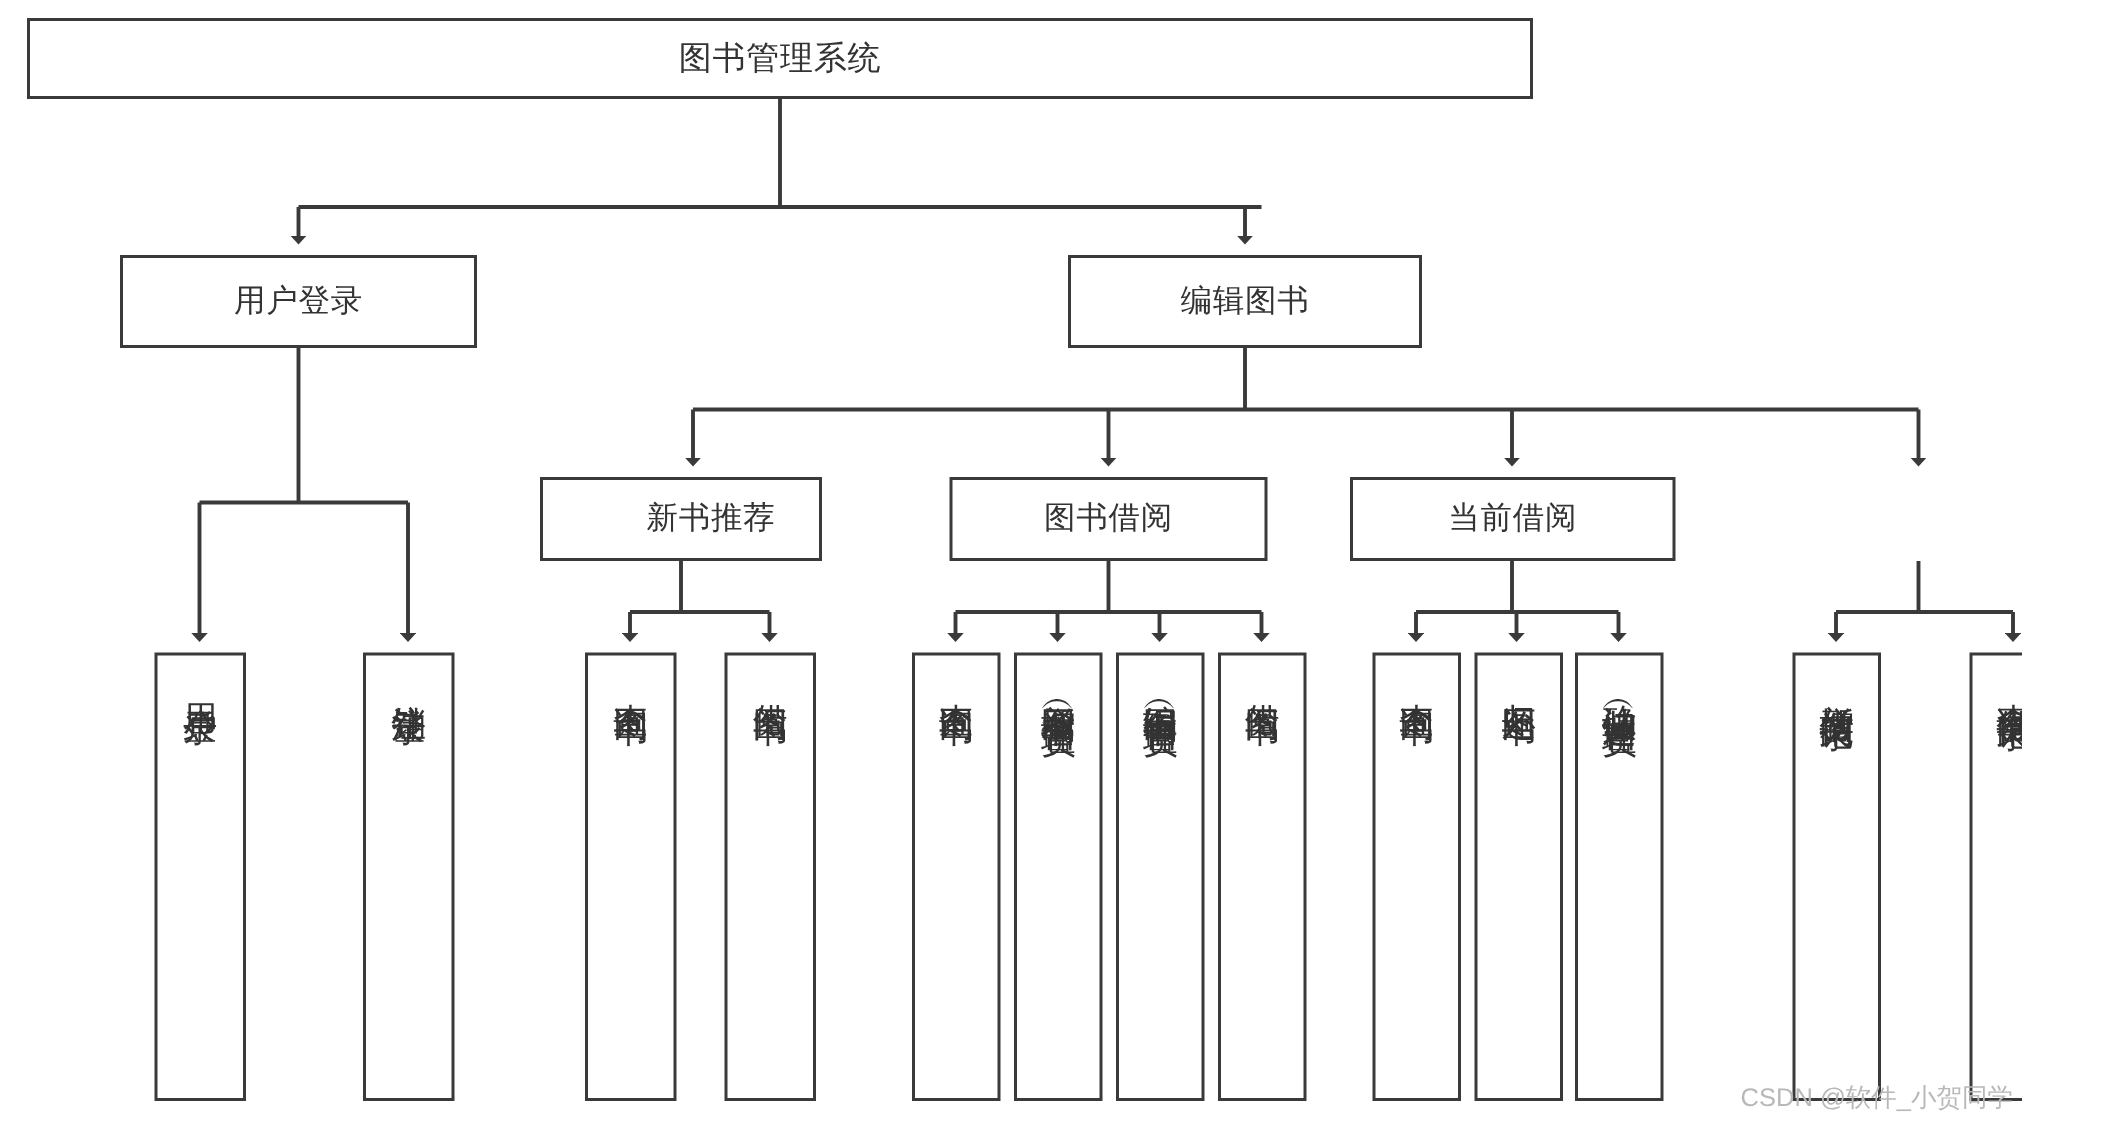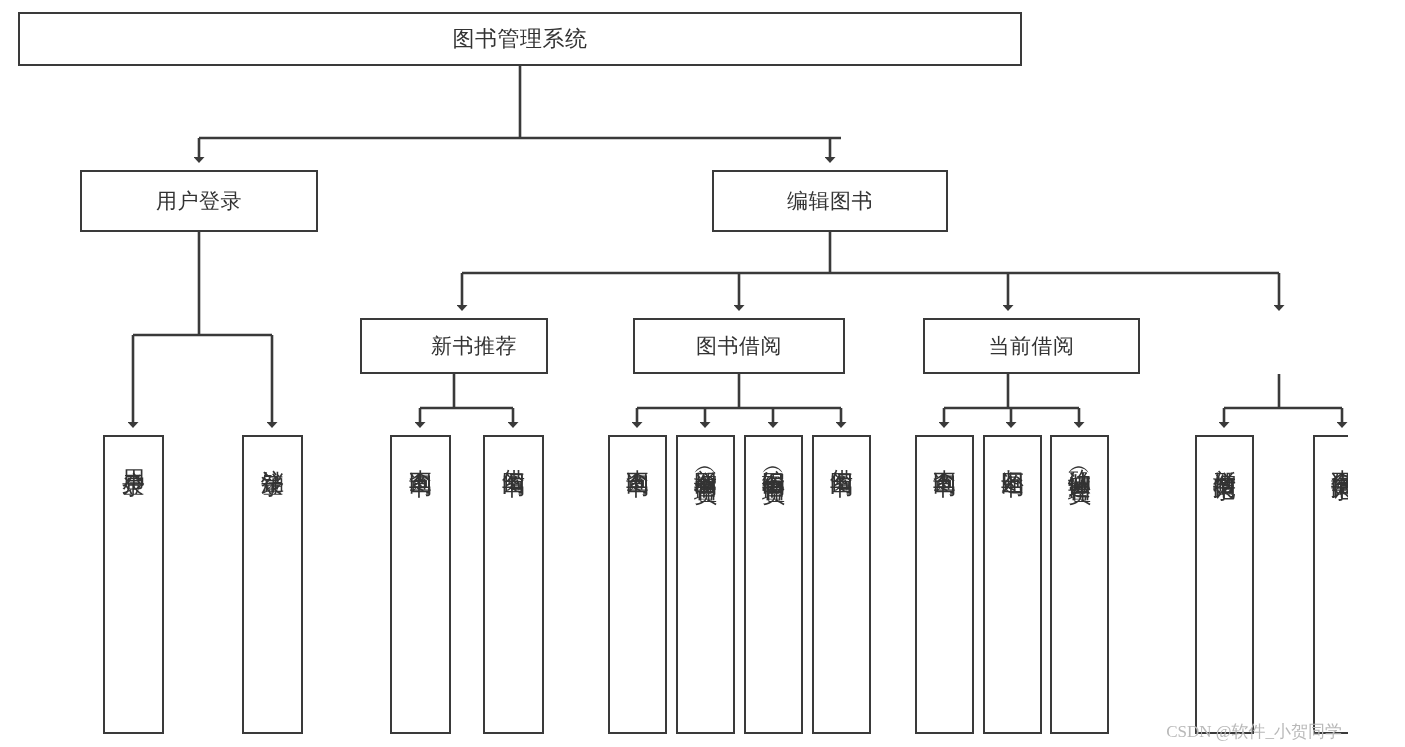--- a/index.html
+++ b/index.html
@@ -65,21 +65,21 @@
     white-space: nowrap;
   }
   .watermark {
     position: absolute;
     right: 6px;
     bottom: 4px;
     font-size: 17px;
     color: #b8b8b8;
     white-space: nowrap;
     z-index: 5;
-    font-family: Liberation Serif, serif;
+    font-family: Liberation Sans, sans-serif;
   }
 </style>
 </head>
 <body>
 
 <div id="canvas">
 
   <svg id="edges" viewBox="0 0 1405 747" xmlns="http://www.w3.org/2000/svg">
     <defs>
       <marker id="arrow" markerWidth="10" markerHeight="11" refX="3" refY="5.5" orient="auto" markerUnits="userSpaceOnUse">
@@ -141,21 +141,21 @@
   <div class="node horiz" style="left:712px; top:170px; width:236px; height:62px;">
     <span class="label">编辑图书</span>
   </div>
 
   <div class="node horiz" style="left:360px; top:318px; width:188px; height:56px;padding-left:40px;">
     <span class="label">新书推荐</span>
   </div>
   <div class="node horiz" style="left:633px; top:318px; width:212px; height:56px;">
     <span class="label">图书借阅</span>
   </div>
-  <div class="node horiz" style="left:900px; top:318px; width:217px; height:56px;margin-left:23px;">
+  <div class="node horiz" style="left:900px; top:318px; width:217px; height:56px;">
     <span class="label">当前借阅</span>
   </div>
 
   <div class="node vert" style="left:103px; top:435px; width:61px; height:299px;">
     <span class="label">用户登录</span>
   </div>
   <div class="node vert" style="left:242px; top:435px; width:61px; height:299px;">
     <span class="label">注销登录</span>
   </div>
   <div class="node vert" style="left:390px; top:435px; width:61px; height:299px;">

